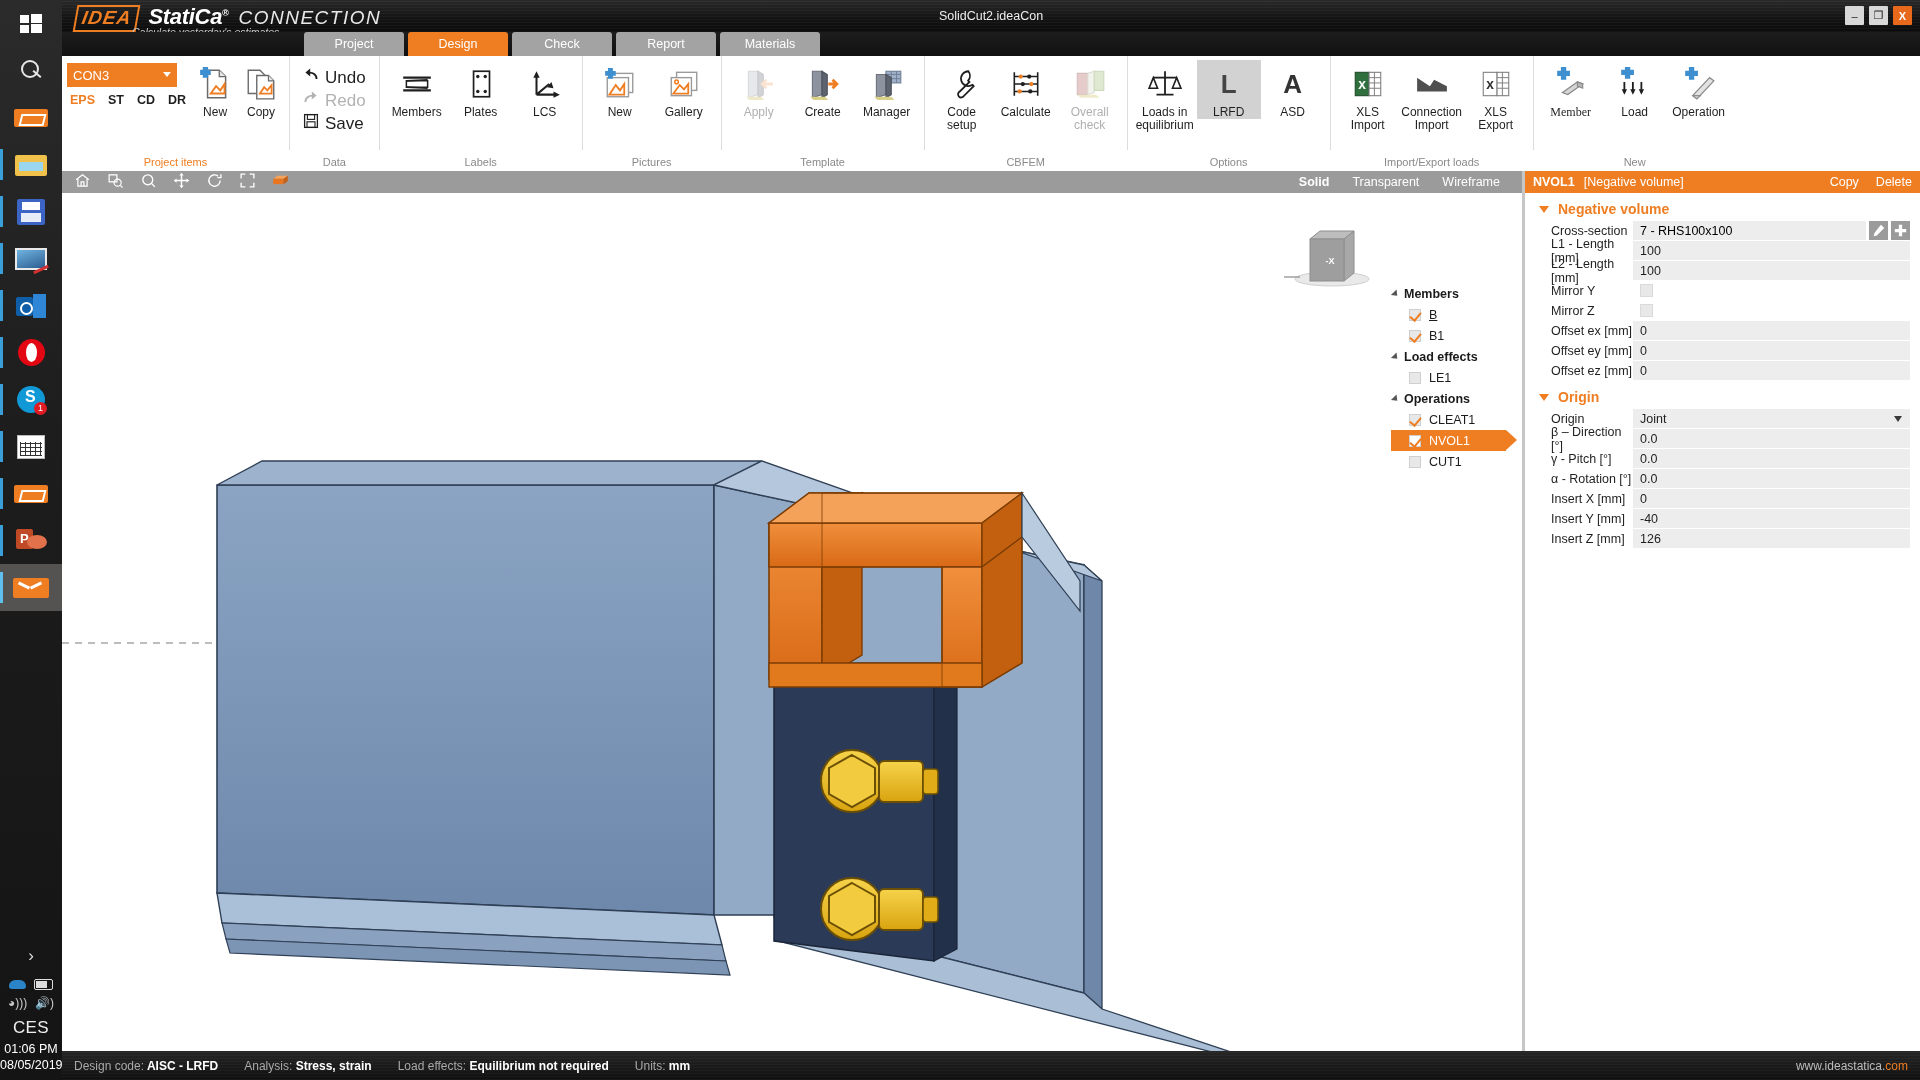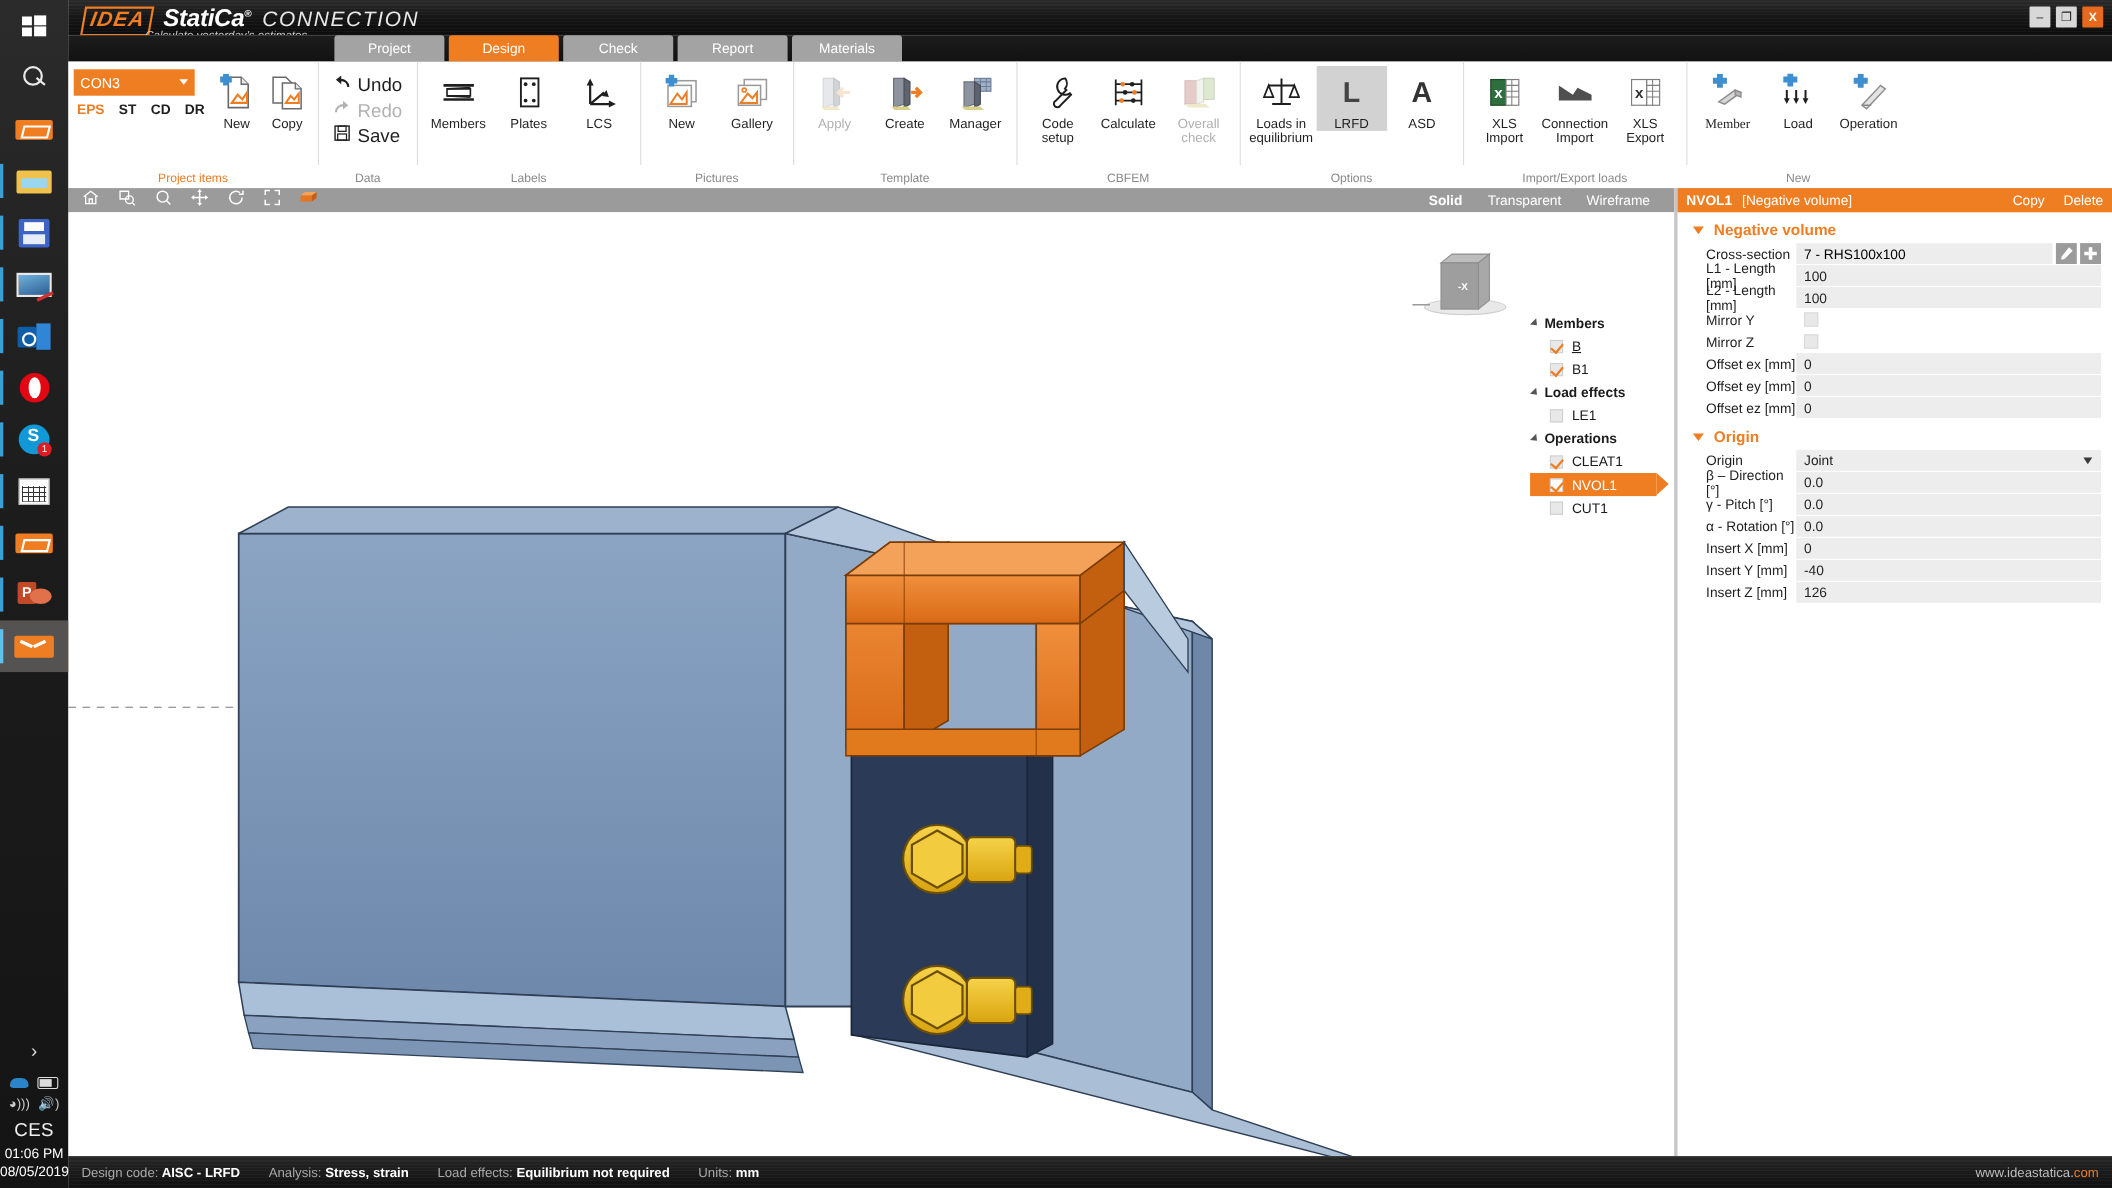--- a/index.html
+++ b/index.html
@@ -298,20 +298,21 @@
 
   <div class="app">
 
     <div class="titlebar">
       <div class="brand">
         <span class="logo-idea">IDEA</span>
         <span class="logo-statica"><span>StatiCa</span><span class="logo-reg">®</span></span>
         <span class="logo-conn">CONNECTION</span>
       </div>
       <div class="tagline">Calculate yesterday's estimates</div>
+      <div class="doctitle">SolidCut2.ideaCon</div>
       <div class="wbtns">
         <div class="wbtn">–</div>
         <div class="wbtn">❐</div>
         <div class="wbtn close">X</div>
       </div>
     </div>
 
     <div class="tabrow">
       <div class="tabs" id="tabs-host">
           <div class="tab">

